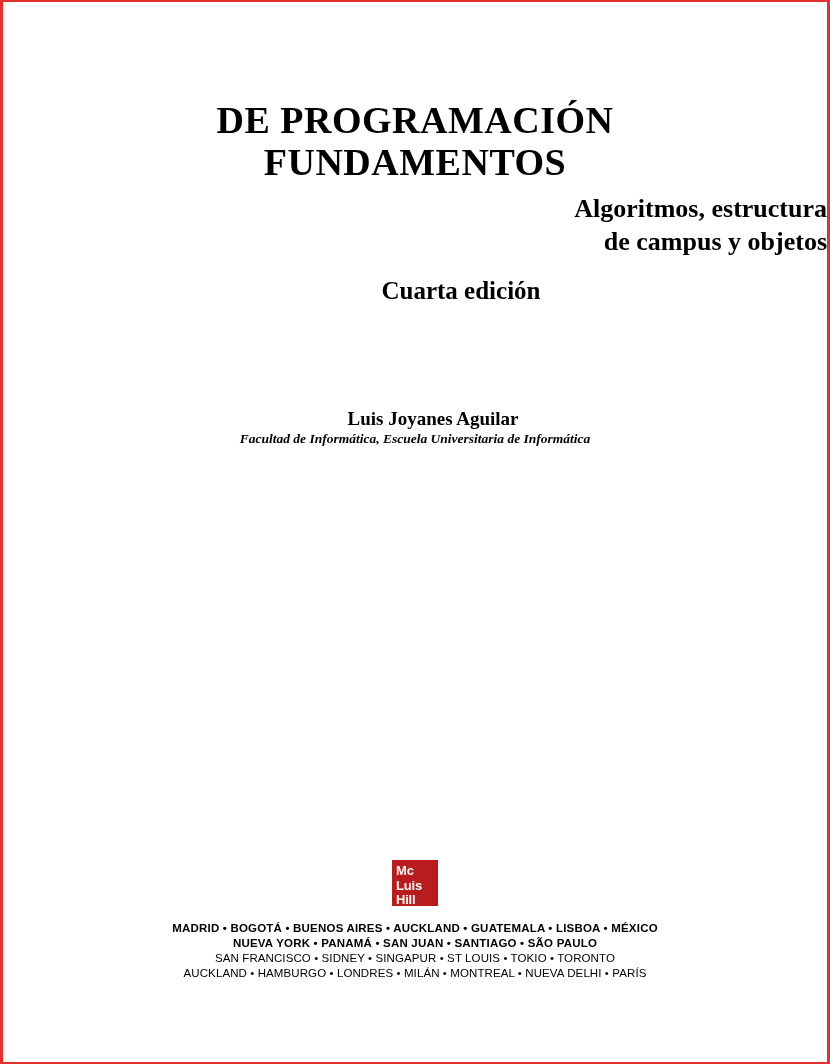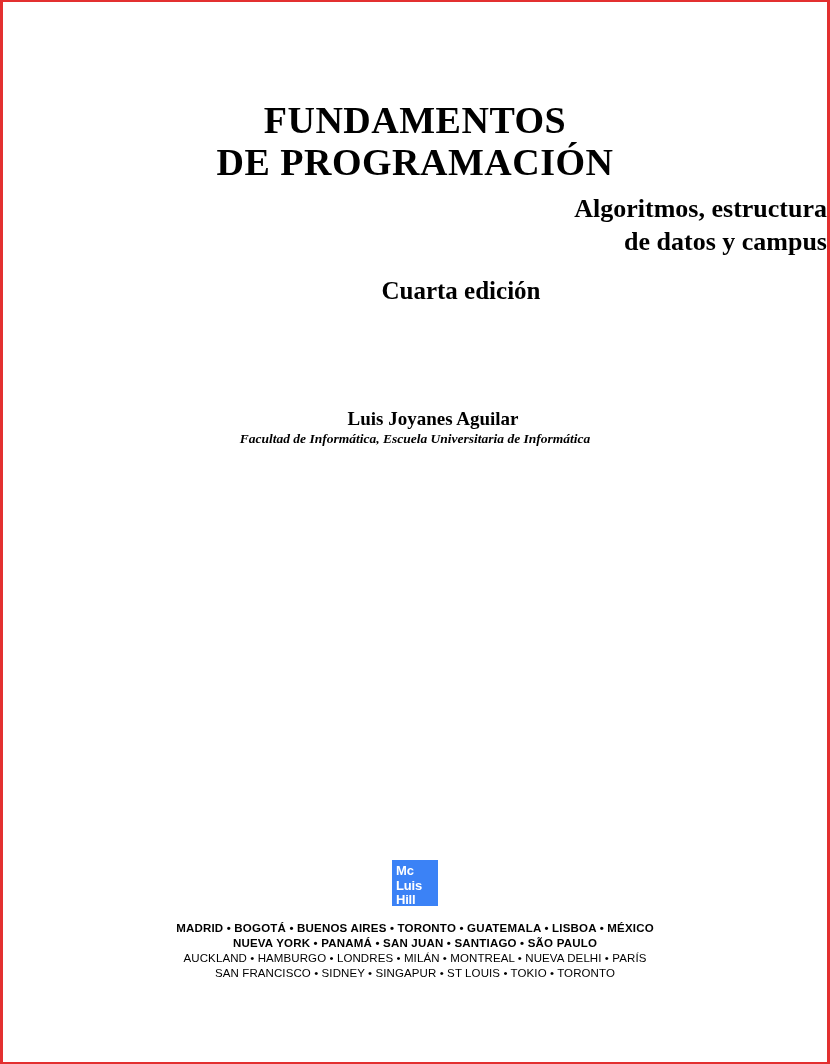--- a/index.html
+++ b/index.html
@@ -97,21 +97,21 @@
     font-weight: bold;
   }
 
   .publisher-logo {
     position: absolute;
     top: 858px;
     left: 50%;
     transform: translateX(-50%);
     width: 46px;
     height: 46px;
-    background: #3b82f6;
+    background: #b91c1c;
     color: #ffffff;
     font-family: "Liberation Sans", sans-serif;
     font-weight: bold;
     font-size: 13px;
     line-height: 14.5px;
     text-align: left;
     padding: 4px 0 0 4px;
     box-sizing: border-box;
     letter-spacing: -0.2px;
   }
@@ -138,43 +138,43 @@
     letter-spacing: 0.1px;
   }
 </style>
 </head>
 <body>
 
 <div class="page">
   <div class="inner">
 
     <div class="title-block">
+      <div class="title-line">DE PROGRAMACIÓN</div>
       <div class="title-line">FUNDAMENTOS</div>
-      <div class="title-line">DE PROGRAMACIÓN</div>
     </div>
 
     <div class="subtitle-block">
       <div class="subtitle-line">Algoritmos, estructura</div>
-      <div class="subtitle-line">de datos y campus</div>
+      <div class="subtitle-line">de campus y objetos</div>
     </div>
 
     <div class="edition">Cuarta edición</div>
 
     <div class="author-block">
       <div class="author-name">Luis Joyanes Aguilar</div>
       <div class="author-affil">Facultad de Informática, Escuela Universitaria de Informática</div>
     </div>
 
     <div class="publisher-logo">
       <span>Mc</span>
       <span>Luis</span>
       <span>Hill</span>
     </div>
 
     <div class="cities">
-      <div class="cities-bold">MADRID • BOGOTÁ • BUENOS AIRES • TORONTO • GUATEMALA • LISBOA • MÉXICO</div>
+      <div class="cities-bold">MADRID • BOGOTÁ • BUENOS AIRES • AUCKLAND • GUATEMALA • LISBOA • MÉXICO</div>
       <div class="cities-bold">NUEVA YORK • PANAMÁ • SAN JUAN • SANTIAGO • SÃO PAULO</div>
+      <div class="cities-reg">SAN FRANCISCO • SIDNEY • SINGAPUR • ST LOUIS • TOKIO • TORONTO</div>
       <div class="cities-reg">AUCKLAND • HAMBURGO • LONDRES • MILÁN • MONTREAL • NUEVA DELHI • PARÍS</div>
-      <div class="cities-reg">SAN FRANCISCO • SIDNEY • SINGAPUR • ST LOUIS • TOKIO • TORONTO</div>
     </div>
 
   </div>
 </div>
 
 </body></html>

